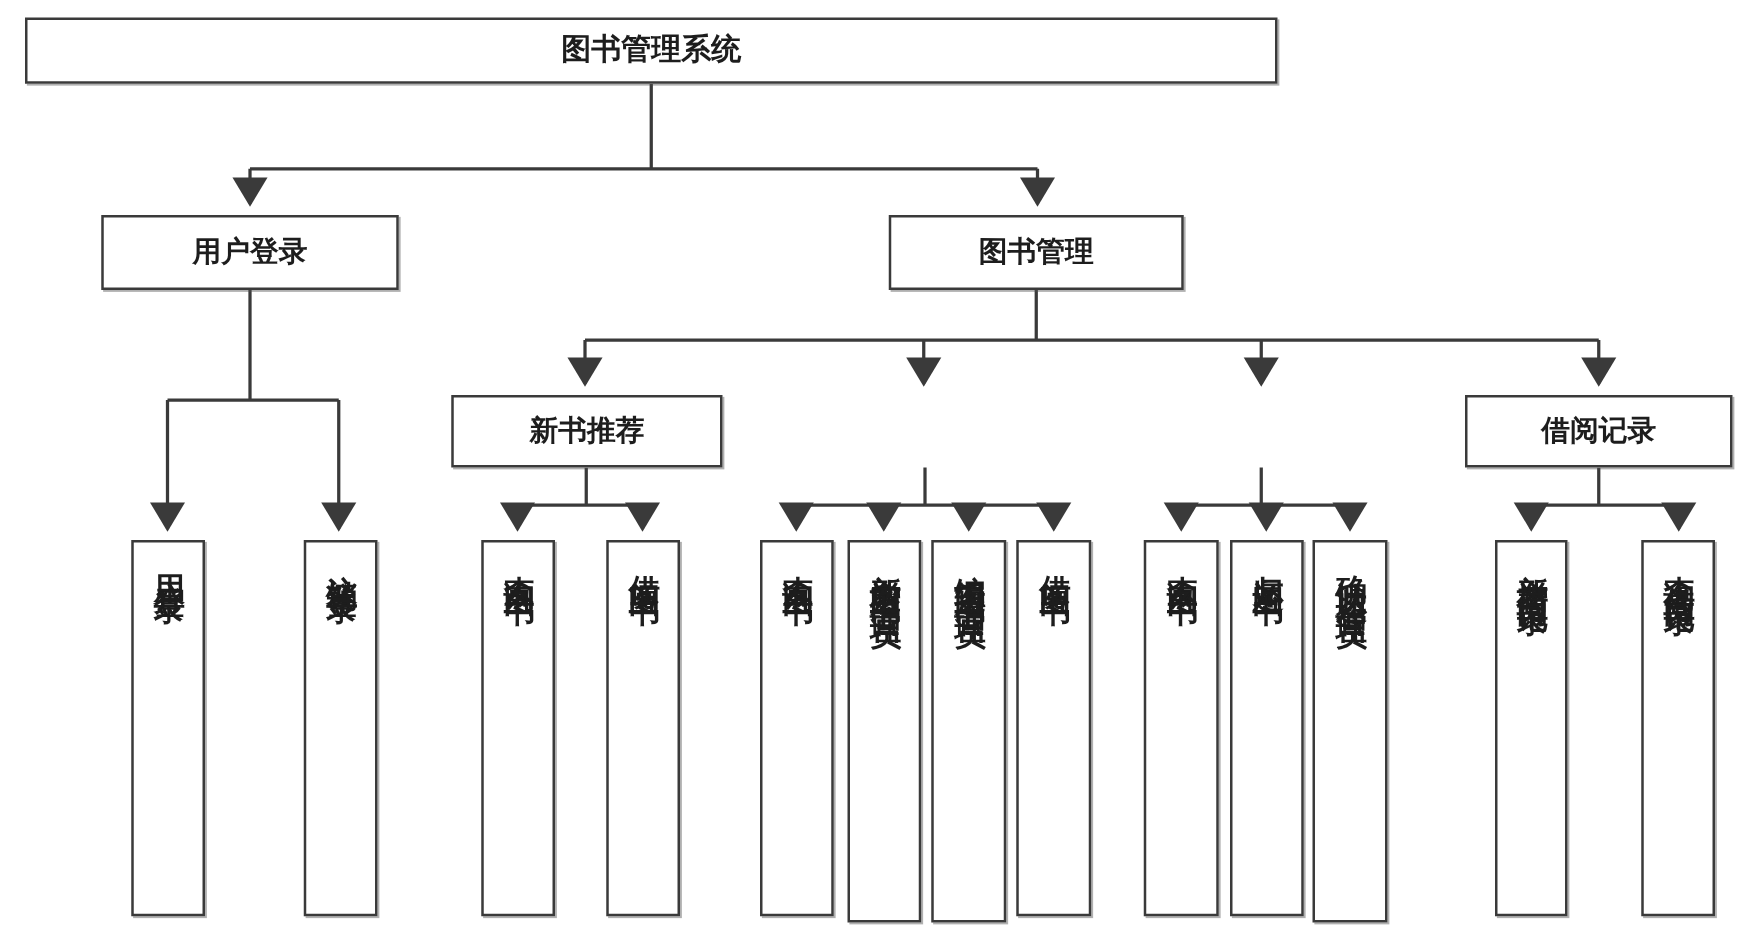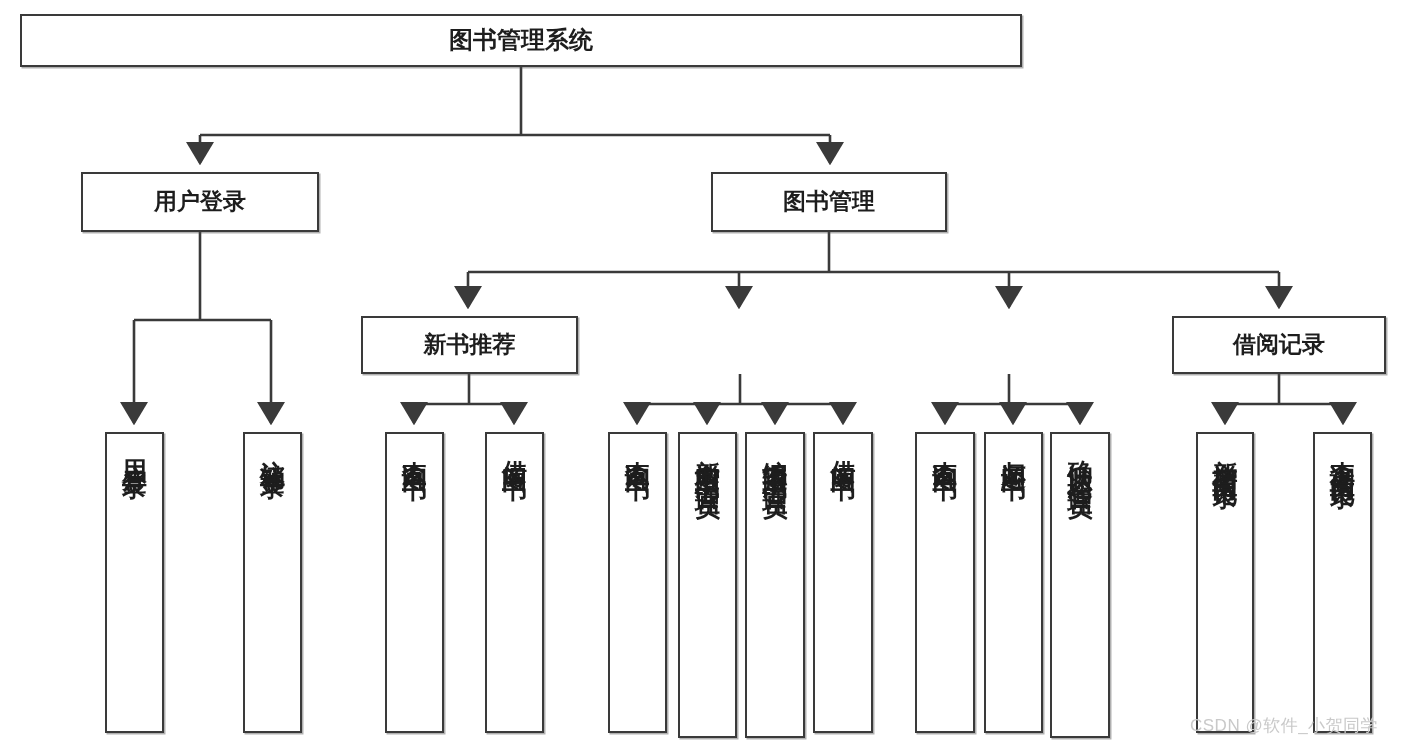--- a/index.html
+++ b/index.html
@@ -190,15 +190,14 @@
   </div>
 
   <div class="node vert" style="left:1196px; top:432px; width:58px; height:301px;">
     <span class="label">新增借阅记录</span>
   </div>
 
   <div class="node vert" style="left:1313px; top:432px; width:59px; height:301px;">
     <span class="label">查询借阅记录</span>
   </div>
 
-  <div class="watermark" style="left:1190px; top:714px;">CSDN @软件_小贺同学</div>
 
 </div>
 
 </body></html>

